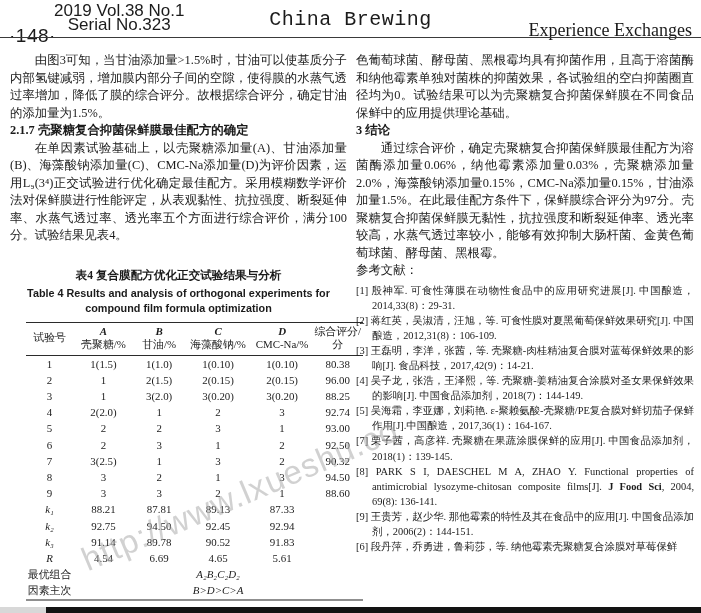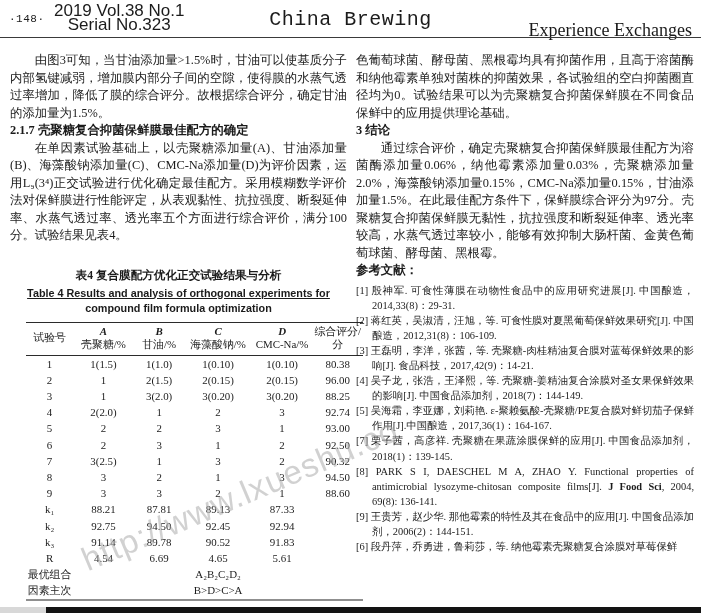--- a/index.html
+++ b/index.html
@@ -1,50 +1,50 @@
 <!DOCTYPE html>
 <html><head>
 <meta charset="utf-8">
 <style>
   html,body {margin:0;padding:0;background:#e8e8e8;}
   .page {position:relative;width:701px;height:613px;background:#ffffff;overflow:hidden;
          font-family:"Liberation Serif",serif;color:#1b1b1b;margin:0 auto;}
   
-  .pageno {position:absolute;left:9px;top:13px;font-size:11px;letter-spacing:.5px;
-           font-family:Liberation Mono, monospace;}
+  .pageno {position:absolute;left:9px;top:25px;font-size:19px;letter-spacing:.5px;
+           font-family:Liberation Sans, sans-serif;}
   .vol {position:absolute;left:54px;top:4px;text-align:center;font-size:17px;line-height:14px;
         font-family:"Liberation Sans",sans-serif;}
   .journal {position:absolute;left:0;right:0;top:8px;text-align:center;font-size:20px;
             letter-spacing:.5px;font-family:Liberation Mono, monospace;}
   .section-right {position:absolute;right:9px;top:20px;font-size:18px;}
   .rule {position:absolute;top:37px;left:0;width:701px;height:1px;background:#3a3a3a;}
   
   .col {position:absolute;top:52px;}
   .col-left {left:10px;width:337px;}
   .col-right {left:356px;width:338px;}
   .col p {margin:0;font-size:12.4px;line-height:17.5px;text-align:justify;}
   .indent {text-indent:2em;}
   .h-sub {font-weight:bold;}
   
   .cap-cn {margin-top:23px;text-align:center;font-weight:bold;font-size:11.6px;}
   .cap-en {text-align:center;font-family:"Liberation Sans",sans-serif;font-weight:600;
            font-size:10.8px;line-height:15px;}
-  .cap-en.first {margin-top:3px;text-decoration:underline;}
+  .cap-en.first {margin-top:3px;}
   
   table.orth {width:100%;margin-top:6px;border-collapse:collapse;font-size:10.9px;
               border-top:1.5px solid #2b2b2b;border-bottom:2.5px solid #8f8f8f;margin-left:16px;}
   table.orth th, table.orth td {text-align:center;padding:0;font-weight:normal;}
   table.orth thead tr {border-bottom:1.2px solid #2b2b2b;}
   table.orth thead th {padding:2px 0 3px 0;line-height:13.5px;vertical-align:middle;}
   table.orth tbody td {height:16.2px;line-height:16.2px;}
   .hl {font-weight:bold;font-style:italic;font-family:"Liberation Serif",serif;}
-  .it {font-family:"Liberation Serif",serif;}
+  .it {font-style:italic;font-family:"Liberation Serif",serif;}
   td.sum {padding-right:42px;}
   
-  .refs-head {font-weight:bold;font-size:11.8px;margin-top:15px;}
+  .refs-head {font-weight:normal;font-size:11.8px;margin-top:15px;}
   .refs {margin-top:3px;}
   .ref {font-size:10.4px;line-height:15.1px;text-align:justify;
         padding-left:16px;text-indent:-16px;}
   .ref b {font-weight:bold;}
   
   .watermark {position:absolute;left:76px;top:544px;transform:rotate(-23deg);
               transform-origin:0 0;font-family:"Liberation Sans",sans-serif;font-size:33px;
               letter-spacing:1px;color:rgba(172,172,172,0.55);white-space:nowrap;
               pointer-events:none;}
   .bar-gray  {position:absolute;left:0;bottom:0;width:46px;height:6px;background:#d8d8d8;}

